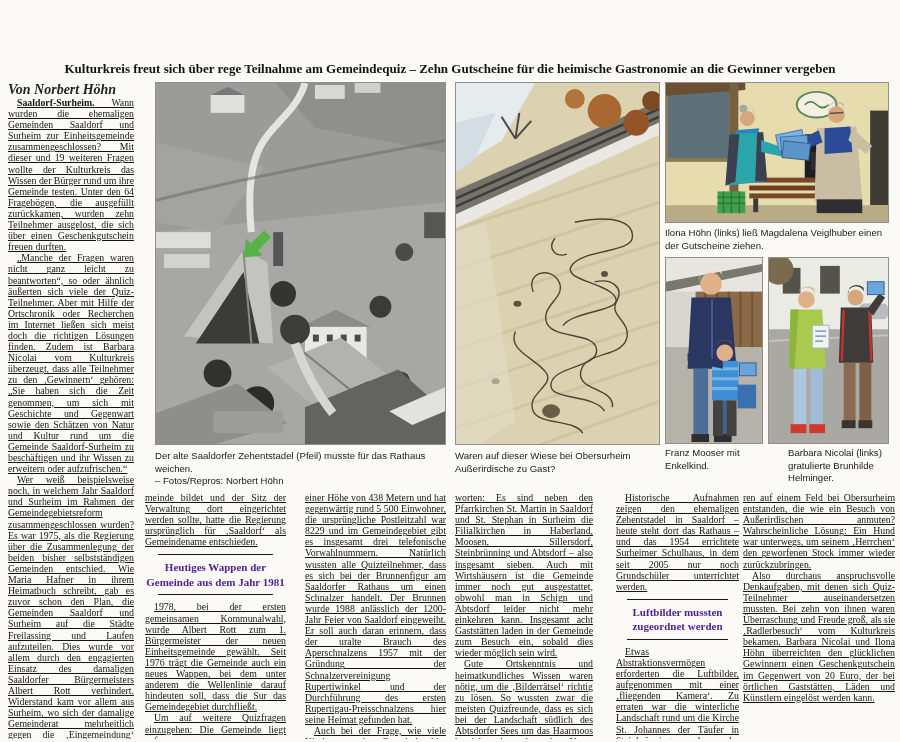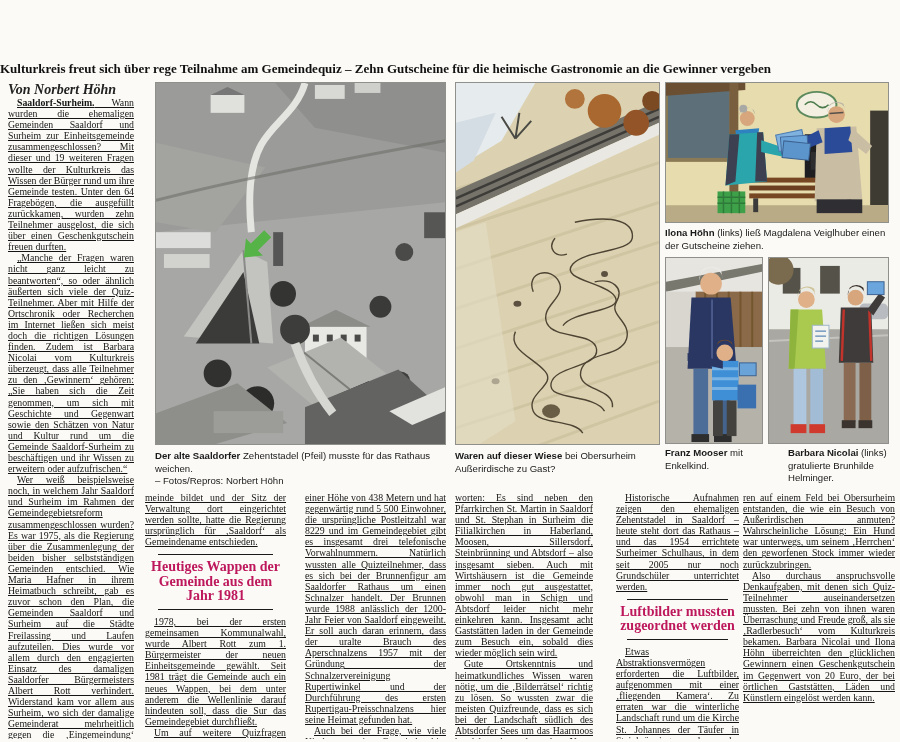--- a/index.html
+++ b/index.html
@@ -2,38 +2,38 @@
 <html lang="de"><head>
 <meta charset="utf-8">
 <style>
   html,body{margin:0;padding:0;}
   .page{position:relative;width:900px;height:742px;background:#fbfaf6;overflow:hidden;
         font-family:"Liberation Serif","DejaVu Serif",serif;color:#141414;}
   .abs{position:absolute;}
   
   .title{left:0;top:14px;width:900px;text-align:center;font-size:35px;font-weight:700;
          letter-spacing:-.5px;color:#0d0d0d;}
-  .subtitle{left:0;top:61px;width:900px;font-size:13px;font-weight:700;color:#111;}
+  .subtitle{left:0;top:61px;width:900px;text-align:center;font-size:13px;font-weight:700;color:#111;}
   .byline{left:8px;top:82px;font-size:14px;font-style:italic;font-weight:700;color:#222;}
   
   .bodytext{font-size:9.8px;line-height:11.1px;text-align:justify;color:#151515;
             overflow:hidden;hyphens:auto;-webkit-hyphens:auto;}
   .bodytext p{margin:0;text-indent:9px;text-decoration:underline;}
   .bodytext p.cont{text-indent:0;}
   .bodytext b{font-weight:700;}
   
   .subhead{margin:7px 0 6px 0;text-align:center;}
   .subhead .rule{height:0;border-top:1.5px solid #1a1a1a;width:82%;margin:5px auto;}
-  .subhead .sh-line{display:block;font-size:14px;line-height:14.5px;font-weight:700;color:#be185d;}
+  .subhead .sh-line{display:block;font-size:11px;line-height:14.5px;font-weight:700;color:#4c1d95;}
   
   .photo{border:1px solid #8f8f8b;background:#cfcfcb;box-sizing:border-box;}
   .photo svg{display:block;width:100%;height:100%;}
   .cap{font-family:"Liberation Sans","DejaVu Sans",sans-serif;font-size:9.6px;line-height:12.5px;
        color:#1a1a1a;text-align:left;}
-  .cap b{font-weight:700;}
+  .cap b{font-weight:400;}
   .cap .credit{display:block;text-align:left;}
 </style>
 </head>
 <body>
 
 <div class="page">
 
   <div class="abs subtitle">Kulturkreis freut sich über rege Teilnahme am Gemeindequiz – Zehn Gutscheine für die heimische Gastronomie an die Gewinner vergeben</div>
   <div class="abs byline">Von Norbert Höhn</div>
 
@@ -99,21 +99,21 @@
   </div>
 
   <div class="abs bodytext" style="left:145px;top:492px;width:141px;height:247px;">
     <p class="cont">meinde bildet und der Sitz der Verwaltung dort eingerichtet werden sollte, hatte die Regierung ursprünglich für ‚Saaldorf‘ als Gemeindename entschieden.</p>
     <div class="subhead">
       <div class="rule"></div>
       <span class="sh-line">Heutiges Wappen der</span>
       <span class="sh-line">Gemeinde aus dem Jahr 1981</span>
       <div class="rule"></div>
     </div>
-    <p>1978, bei der ersten gemeinsamen Kommunalwahl, wurde Albert Rott zum 1. Bürgermeister der neuen Einheitsgemeinde gewählt. Seit 1981 trägt die Gemeinde auch ein neues Wappen, bei dem unter anderem die Wellenlinie darauf hindeuten soll, dass die Sur das Gemeindegebiet durchfließt.</p>
+    <p>1978, bei der ersten gemeinsamen Kommunalwahl, wurde Albert Rott zum 1. Bürgermeister der neuen Einheitsgemeinde gewählt. Seit 1976 trägt die Gemeinde auch ein neues Wappen, bei dem unter anderem die Wellenlinie darauf hindeuten soll, dass die Sur das Gemeindegebiet durchfließt.</p>
     <p>Um auf weitere Quizfragen einzugehen: Die Gemeinde liegt auf</p>
   </div>
 
   <div class="abs bodytext" style="left:305px;top:492px;width:141px;height:247px;">
     <p class="cont">einer Höhe von 438 Metern und hat gegenwärtig rund 5 500 Einwohner, die ursprüngliche Postleitzahl war 8229 und im Gemeindegebiet gibt es insgesamt drei telefonische Vorwahlnummern. Natürlich wussten alle Quizteilnehmer, dass es sich bei der Brunnenfigur am Saaldorfer Rathaus um einen Schnalzer handelt. Der Brunnen wurde 1988 anlässlich der 1200-Jahr Feier von Saaldorf eingeweiht. Er soll auch daran erinnern, dass der uralte Brauch des Aperschnalzens 1957 mit der Gründung der Schnalzervereinigung Rupertiwinkel und der Durchführung des ersten Rupertigau-Preisschnalzens hier seine Heimat gefunden hat.</p>
     <p>Auch bei der Frage, wie viele Kirchen es im Gemeindegebiet gibt, fanden sich nur richtige Ant-</p>
   </div>
 
   <div class="abs photo" style="left:455px;top:82px;width:205px;height:363px;">
     <svg viewBox="0 0 205 363" preserveAspectRatio="none">

